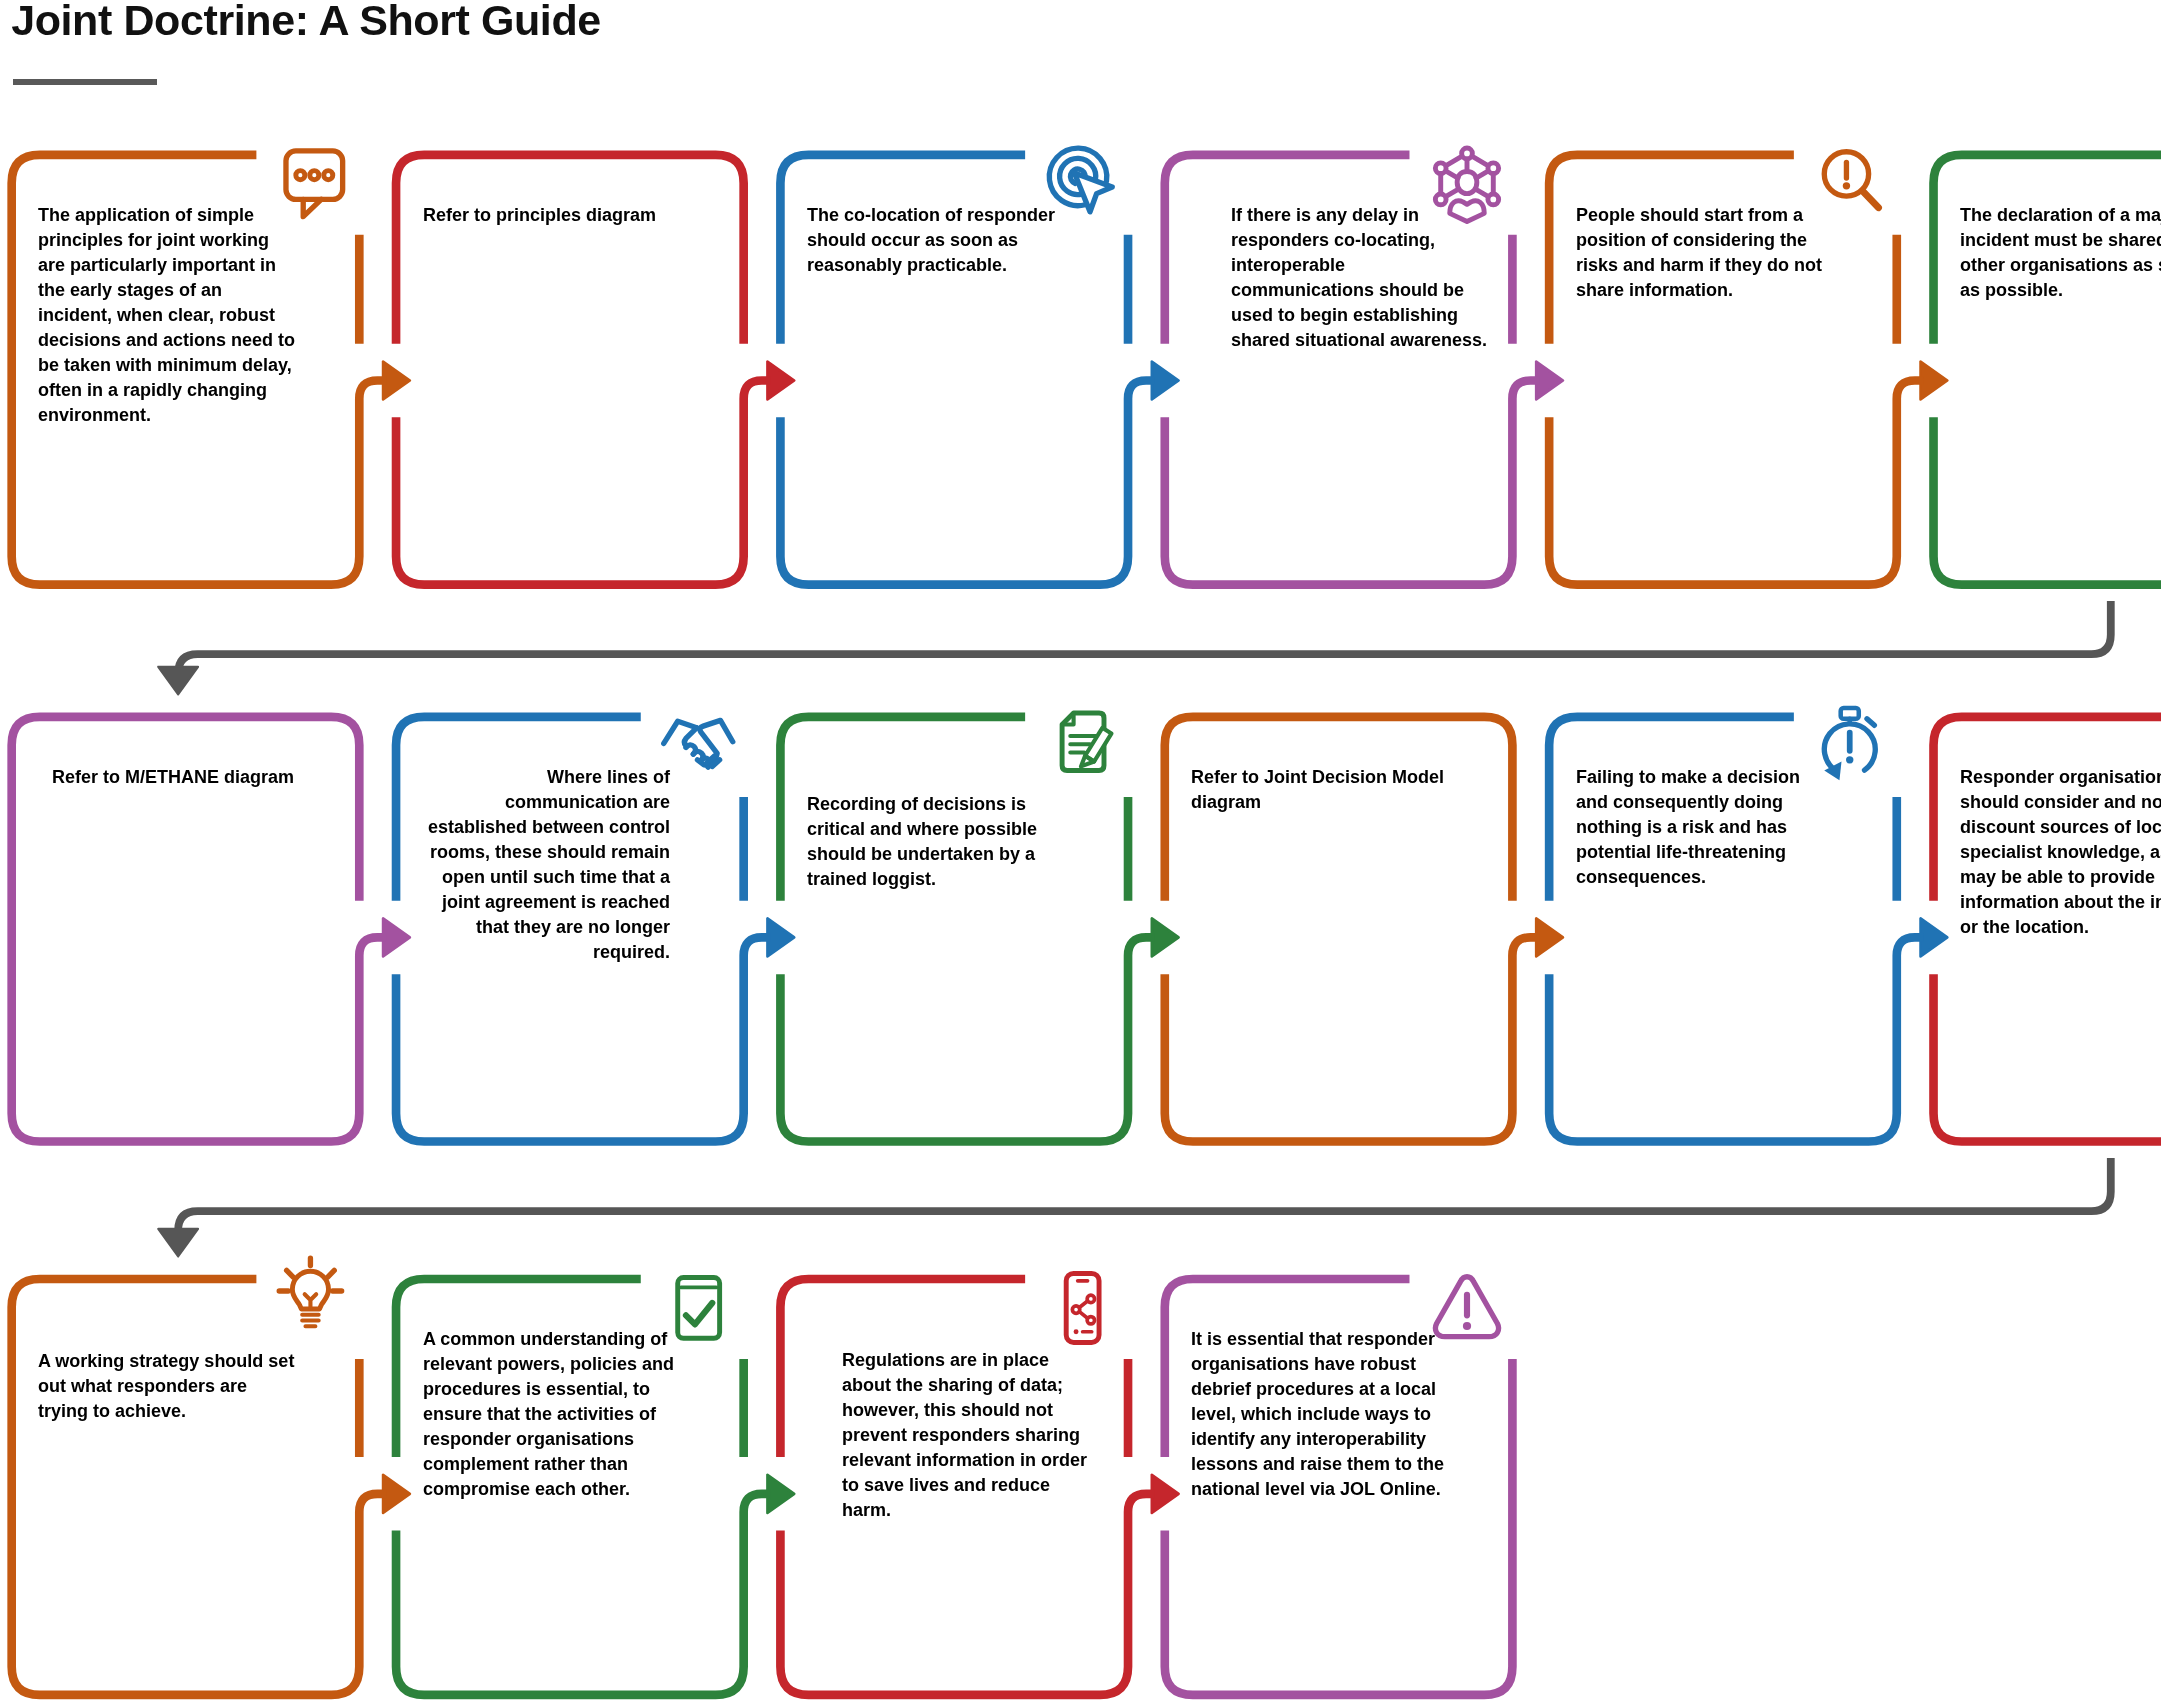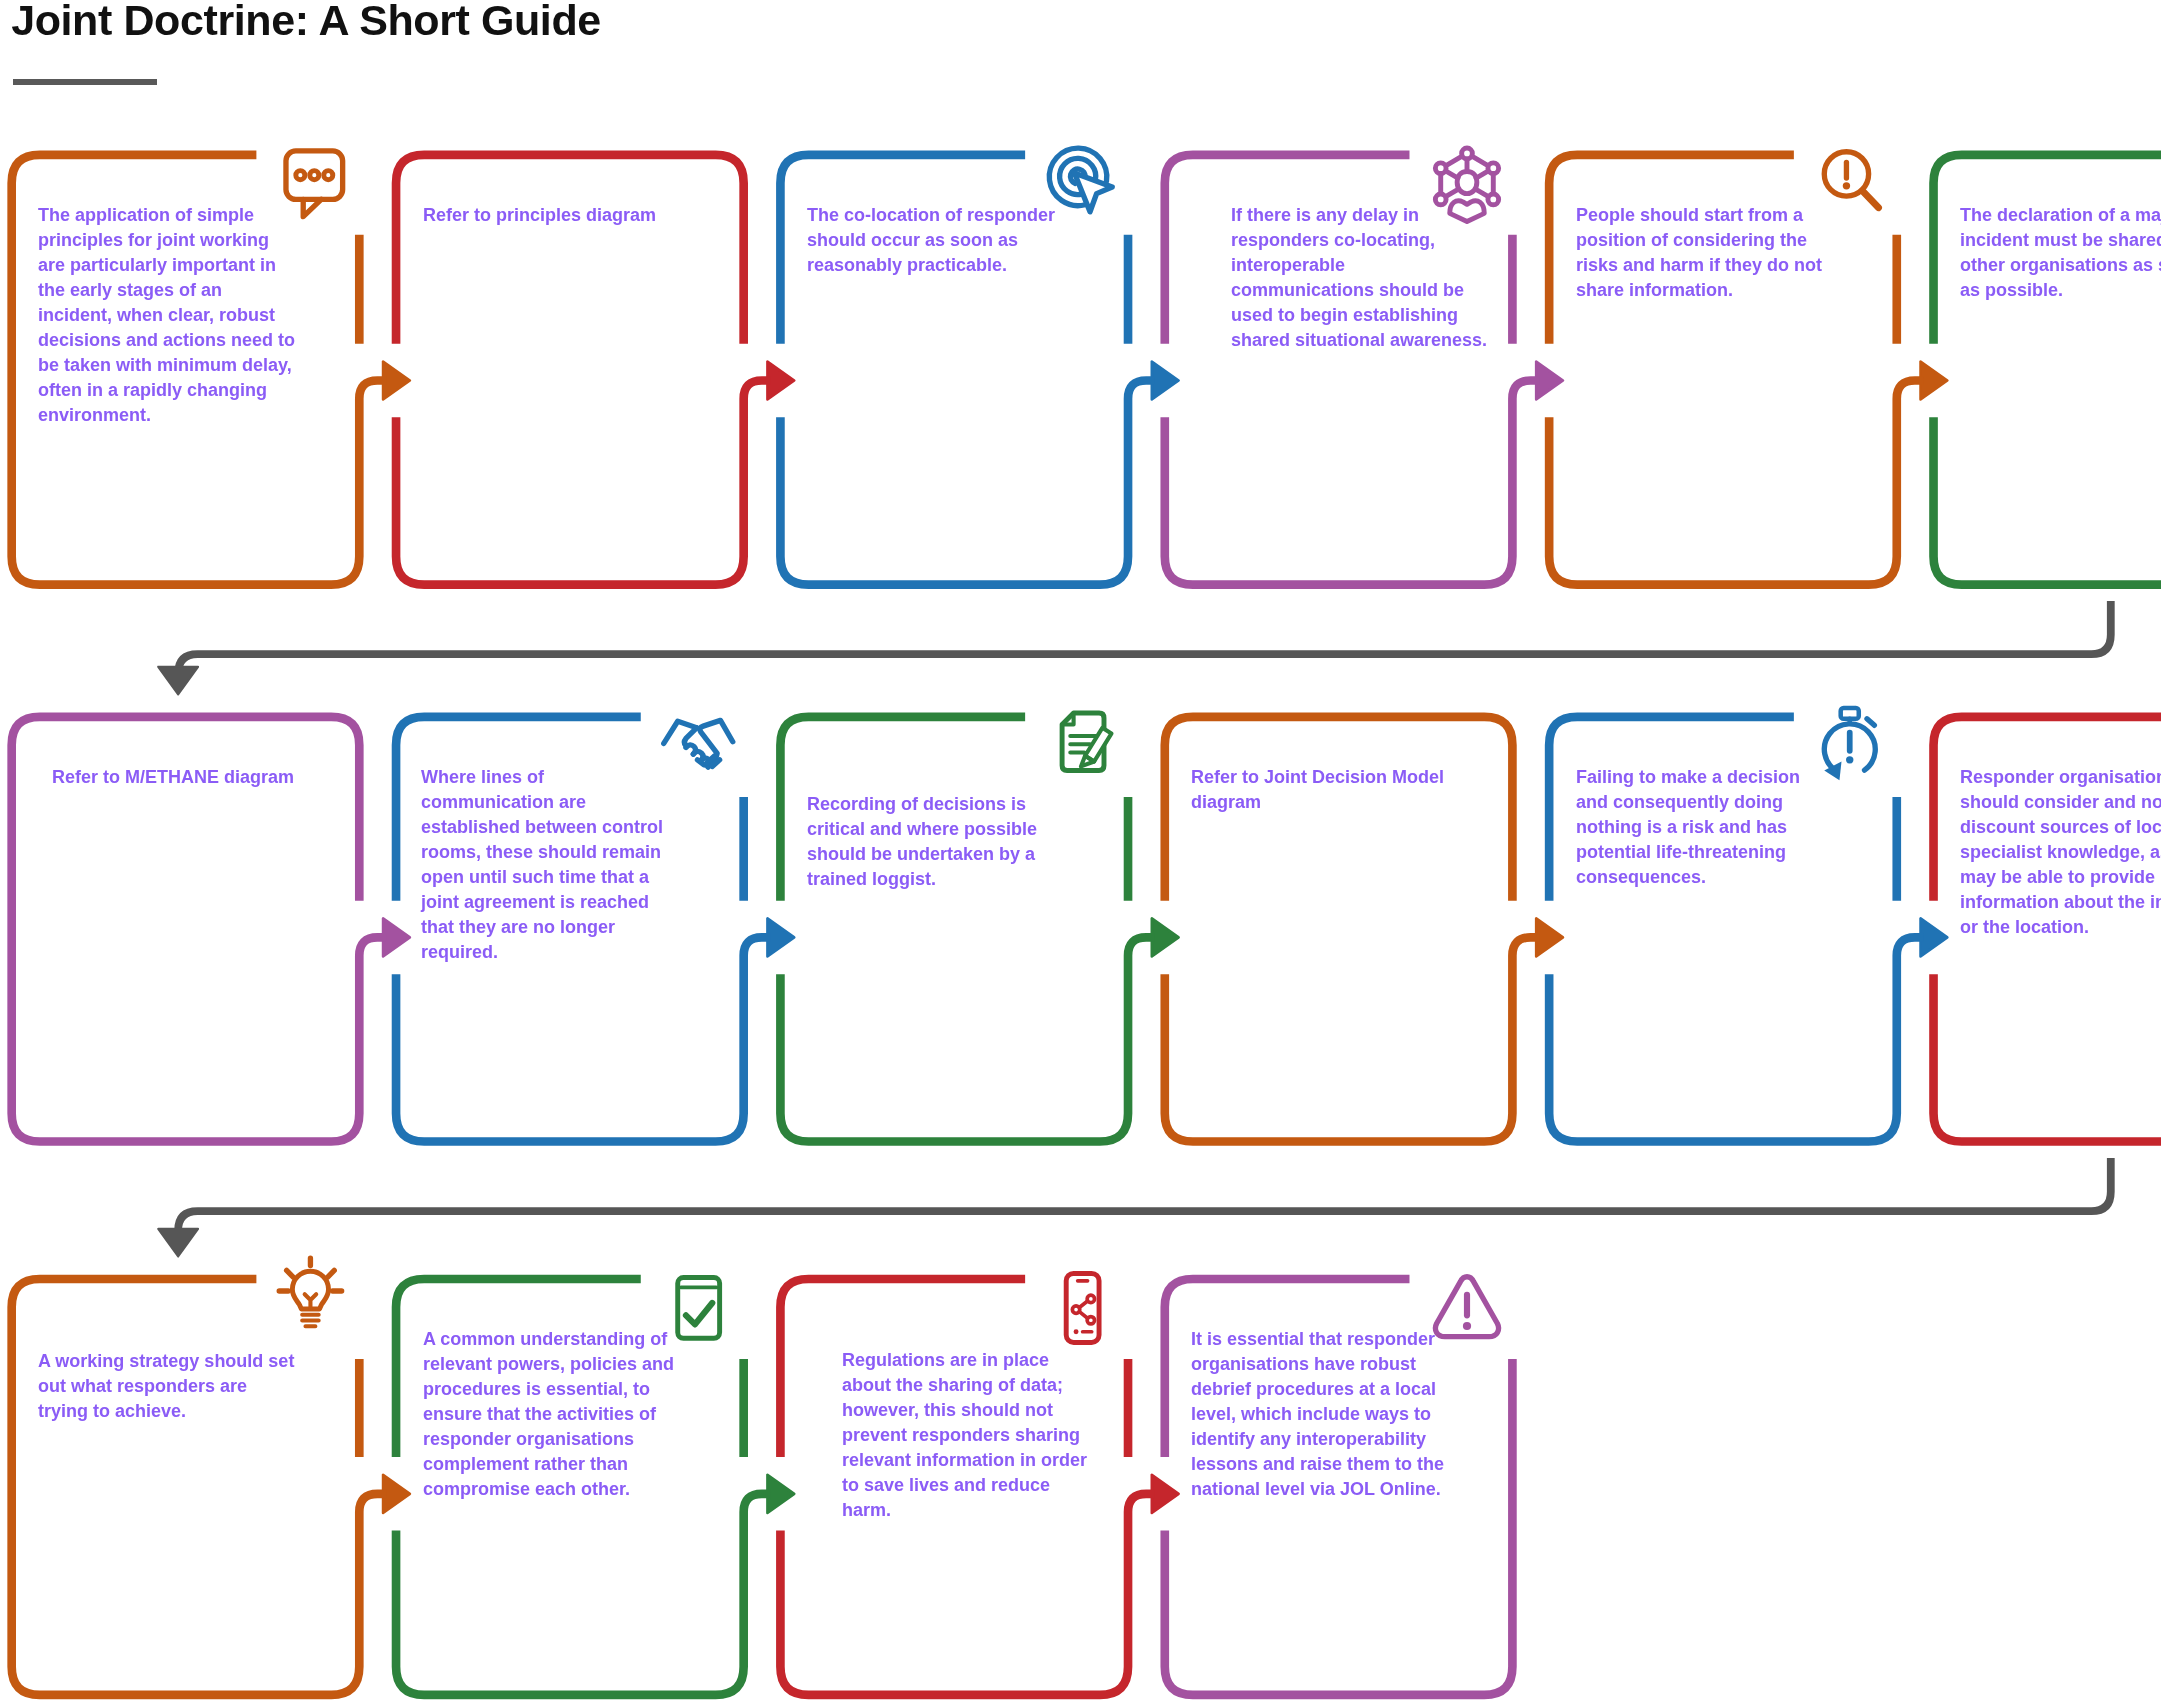--- a/index.html
+++ b/index.html
@@ -2,21 +2,21 @@
 <html style="font-size:7px"><head>
 <meta charset="utf-8">
 <style>
   html,body{margin:0;padding:0;background:#ffffff;}
   .canvas{position:relative;width:2298px;height:1701px;background:#fff;overflow:hidden;
           font-family:"Liberation Sans",sans-serif;}
   #page-title{position:absolute;left:11.2px;top:-4.3px;margin:0;font-size:43px;font-weight:700;
               letter-spacing:-0.4px;color:#111;white-space:nowrap;}
   .title-underline{position:absolute;left:13px;top:79px;width:144px;height:5.6px;background:#595959;}
   #diagram{position:absolute;left:0;top:0;}
-  .box-text{position:absolute;font-size:18px;line-height:25px;font-weight:700;color:#8b5cf6;}
+  .box-text{position:absolute;font-size:18px;line-height:25px;font-weight:700;color:#000000;}
 </style>
 </head>
 <body>
 
 <div class="canvas">
   <h1 id="page-title">Joint Doctrine: A Short Guide</h1>
   <div class="title-underline"></div>
   <svg id="diagram" width="2298" height="1701" viewBox="0 0 5315 3934">
       <polygon points="948,880 886,836 886,924" fill="#C45911" stroke="#C45911" stroke-width="6" stroke-linejoin="round"></polygon>
       <path d="M 27 1287 L 27 423 Q 27 358 92 358 L 593 358 M 831 543 L 831 795 M 27 1287 Q 27 1352 92 1352 L 766 1352 Q 831 1352 831 1287 L 831 922 Q 831 880 873 880 L 893 880" fill="none" stroke="#C45911" stroke-width="20" stroke-linecap="butt" stroke-linejoin="round"></path>
@@ -150,21 +150,21 @@
       </g>
     </svg>
   <div id="texts">
       <div class="box-text" style="left: 38px; top: 203px; width: 259px;">The application of simple principles for joint working are particularly important in the early stages of an incident, when clear, robust decisions and actions need to be taken with minimum delay, often in a rapidly changing environment.</div>
       <div class="box-text" style="left: 423px; top: 203px; width: 259px;">Refer to principles diagram</div>
       <div class="box-text" style="left: 807px; top: 203px; width: 259px;">The co-location of responder should occur as soon as reasonably practicable.</div>
       <div class="box-text" style="left: 1191px; top: 203px; width: 259px; margin-left: 40px;">If there is any delay in responders co-locating, interoperable communications should be used to begin establishing shared situational awareness.</div>
       <div class="box-text" style="left: 1576px; top: 203px; width: 259px;">People should start from a position of considering the risks and harm if they do not share information.</div>
       <div class="box-text" style="left: 1960px; top: 203px; width: 259px;">The declaration of a major incident must be shared with other organisations as soon as possible.</div>
       <div class="box-text" style="left: 52px; top: 765px; width: 259px;">Refer to M/ETHANE diagram</div>
-      <div class="box-text" style="left: 421px; top: 765px; width: 259px;">Where lines of communication are established between control rooms, these should remain open until such time that a joint agreement is reached that they are no longer required.</div>
+      <div class="box-text" style="left: 411px; top: 765px; width: 259px; text-align: right;">Where lines of communication are established between control rooms, these should remain open until such time that a joint agreement is reached that they are no longer required.</div>
       <div class="box-text" style="left: 807px; top: 765px; width: 259px; margin-top: 27px;">Recording of decisions is critical and where possible should be undertaken by a trained loggist.</div>
       <div class="box-text" style="left: 1191px; top: 765px; width: 259px;">Refer to Joint Decision Model diagram</div>
       <div class="box-text" style="left: 1576px; top: 765px; width: 259px;">Failing to make a decision and consequently doing nothing is a risk and has potential life-threatening consequences.</div>
       <div class="box-text" style="left: 1960px; top: 765px; width: 259px;">Responder organisations should consider and not discount sources of local or specialist knowledge, as they may be able to provide information about the incident or the location.</div>
       <div class="box-text" style="left: 38px; top: 1327px; width: 259px; margin-top: 22px;">A working strategy should set out what responders are trying to achieve.</div>
       <div class="box-text" style="left: 423px; top: 1327px; width: 259px;">A common understanding of relevant powers, policies and procedures is essential, to ensure that the activities of responder organisations complement rather than compromise each other.</div>
       <div class="box-text" style="left: 842px; top: 1327px; width: 259px; margin-top: 21px;">Regulations are in place about the sharing of data; however, this should not prevent responders sharing relevant information in order to save lives and reduce harm.</div>
       <div class="box-text" style="left: 1191px; top: 1327px; width: 259px;">It is essential that responder organisations have robust debrief procedures at a local level, which include ways to identify any interoperability lessons and raise them to the national level via JOL Online.</div>
     </div>
 </div>

